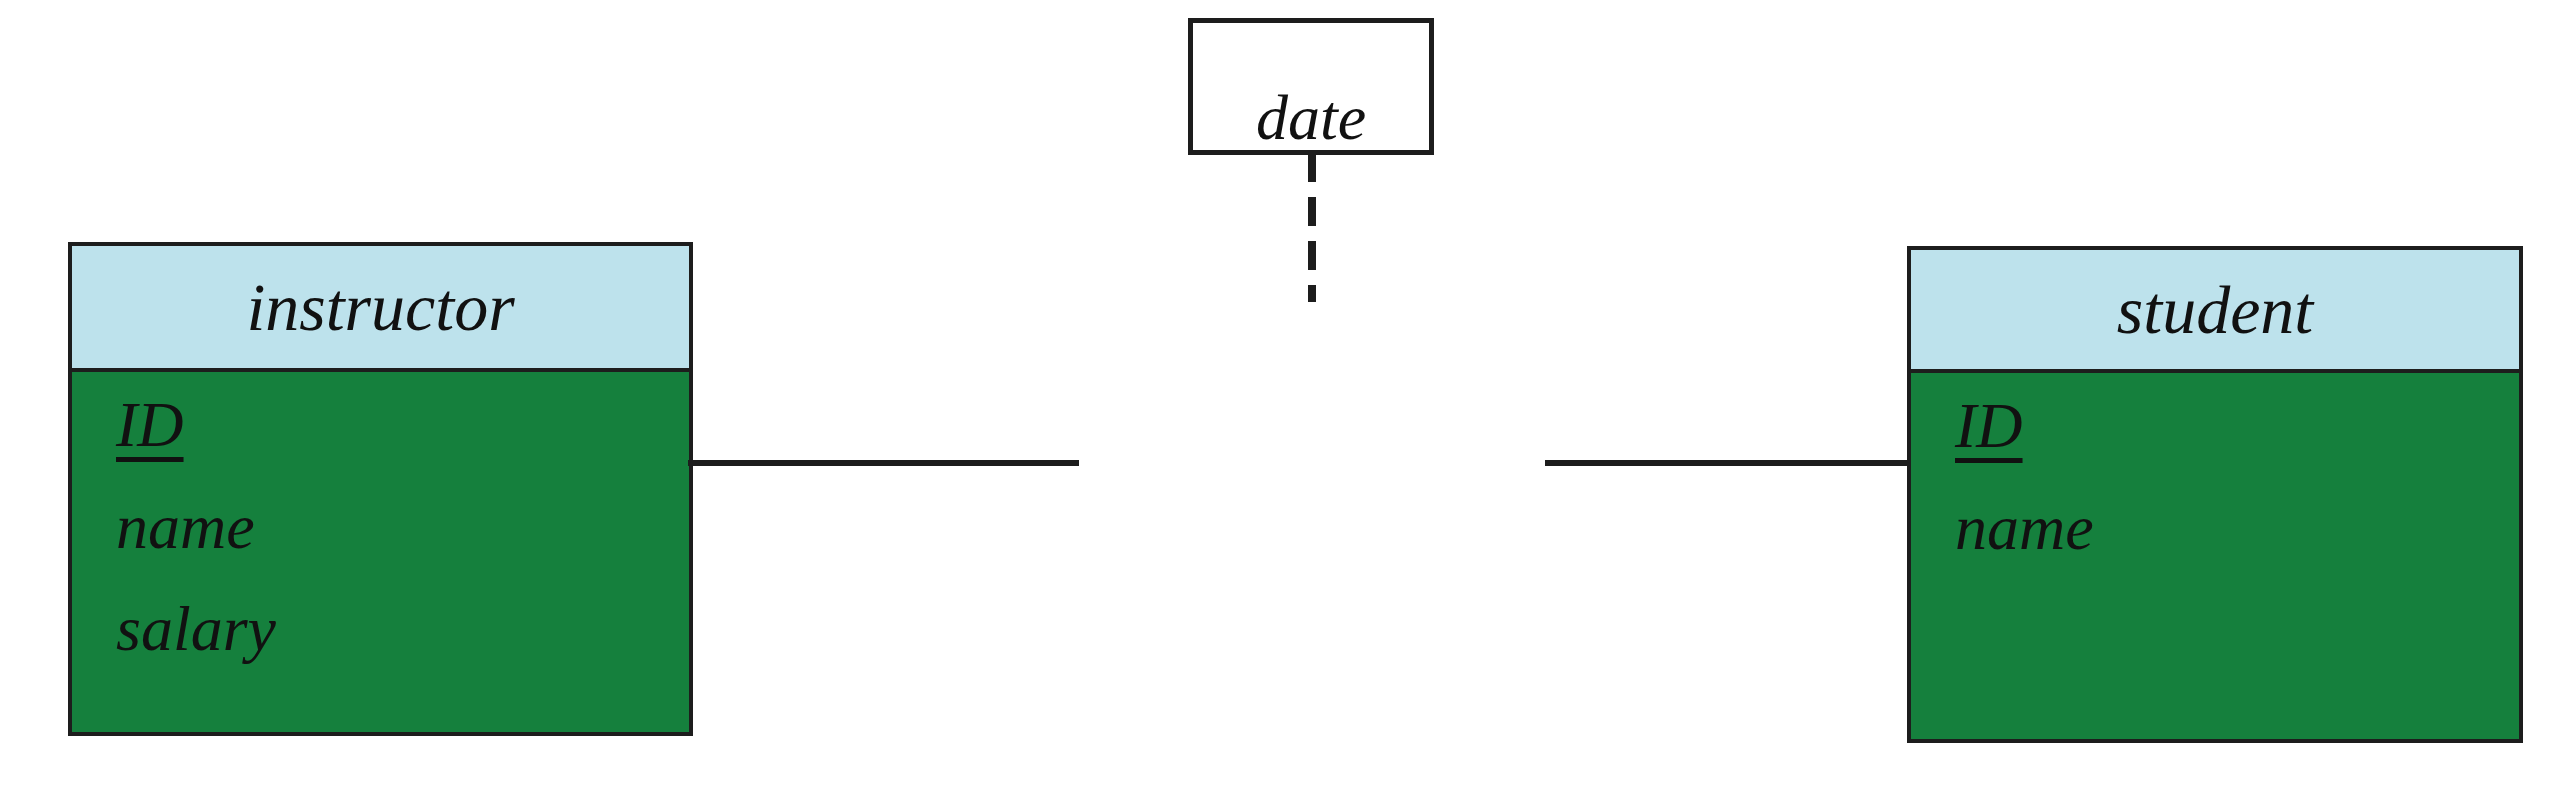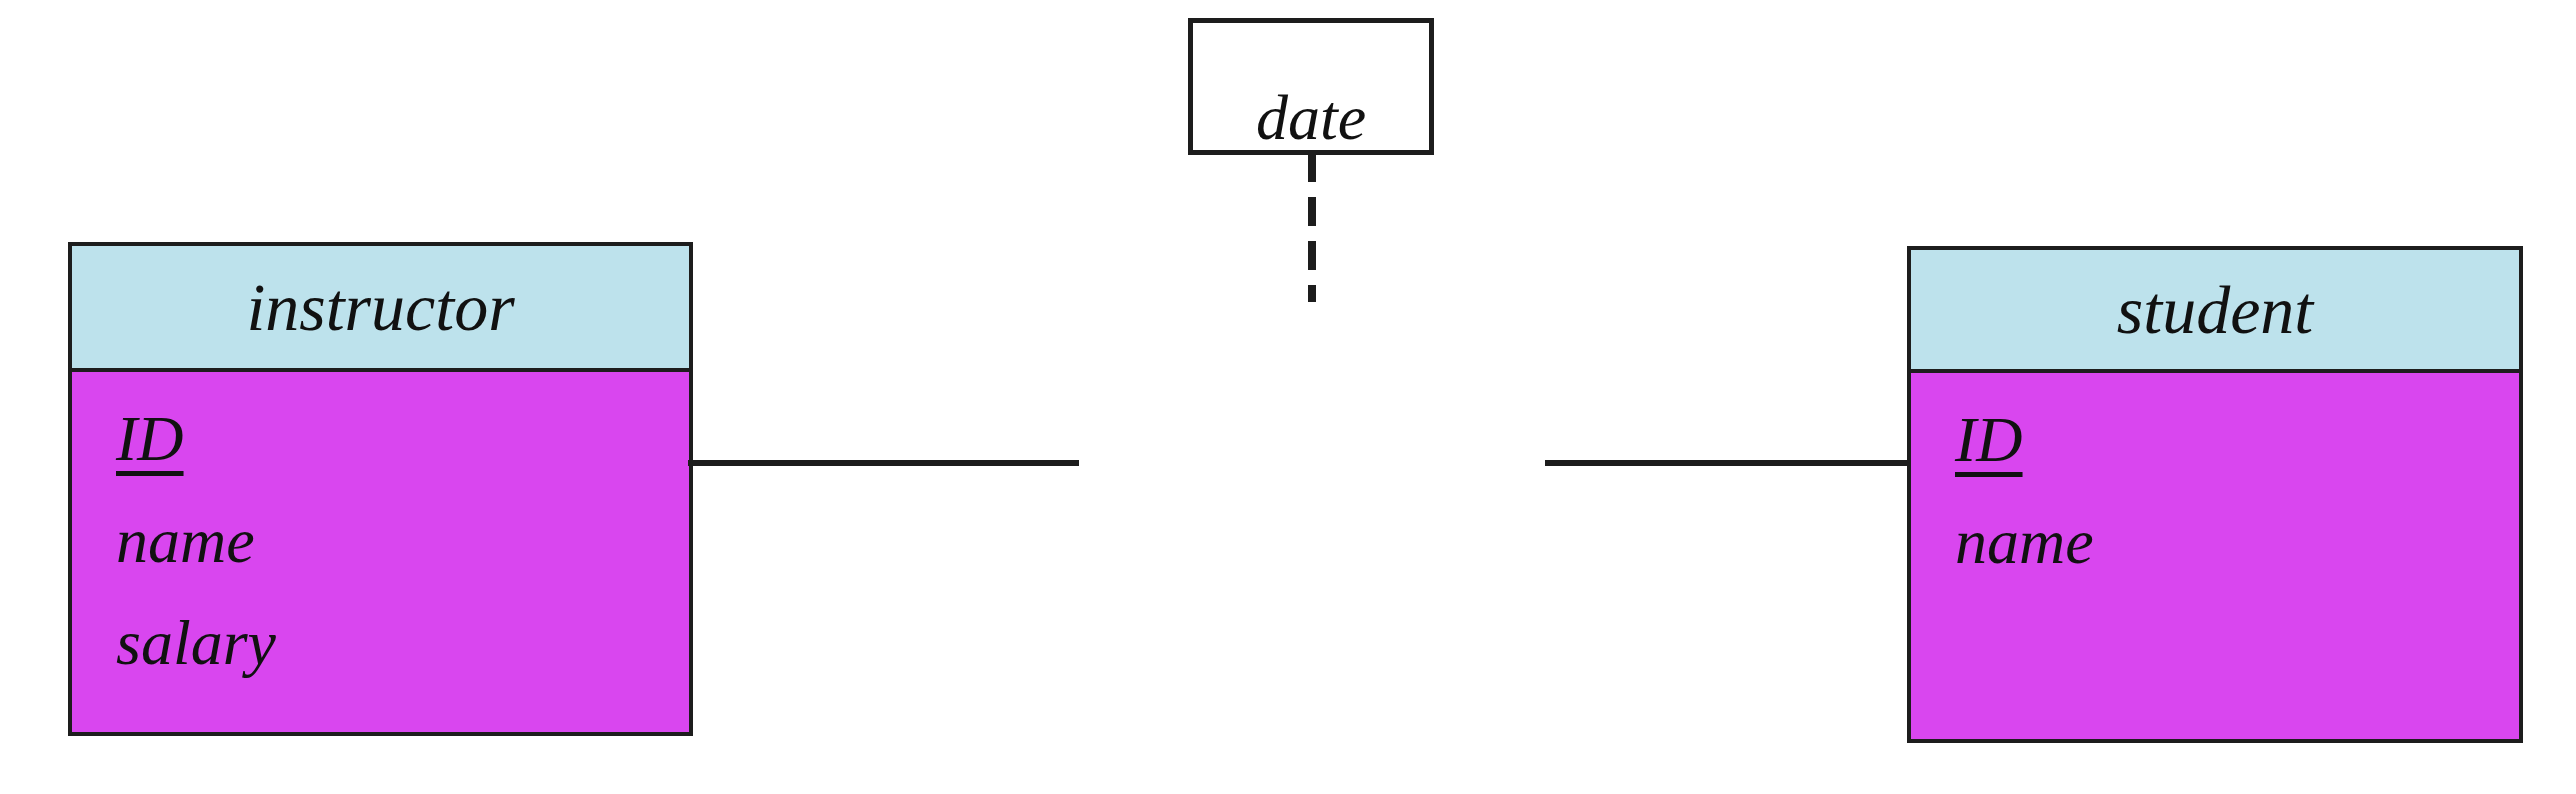--- a/index.html
+++ b/index.html
@@ -36,22 +36,22 @@
   }
   .entity-title {
     font-style: italic;
     font-size: 68px;
     line-height: 1;
     color: #111111;
     white-space: nowrap;
   }
   .entity-body {
     flex: 1 1 auto;
-    background: #d946ef;
-    padding-top: 35px;
+    background: #15803d;
+    padding-top: 21px;
     padding-left: 44px;
   }
   .attr {
     font-style: italic;
     font-size: 64px;
     line-height: 1;
     color: #111111;
     margin-bottom: 38px;
     white-space: nowrap;
     display: inline-block;

